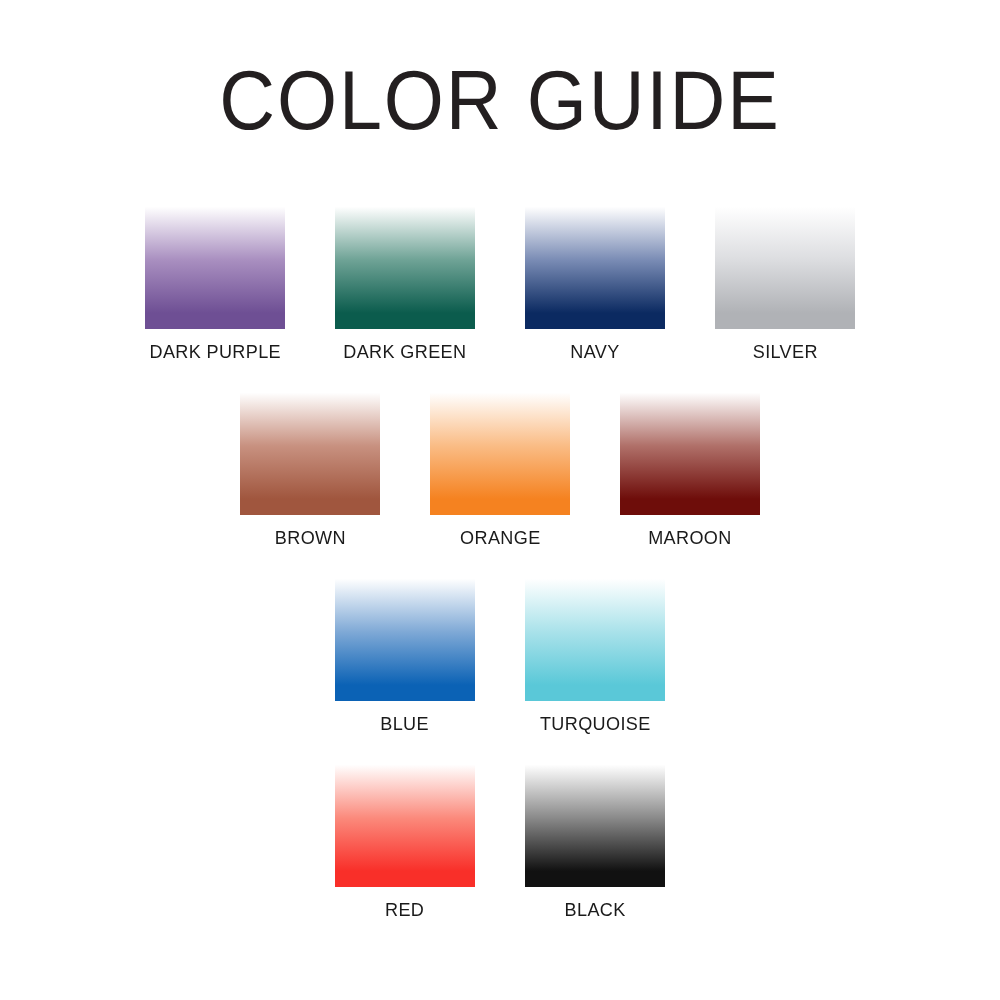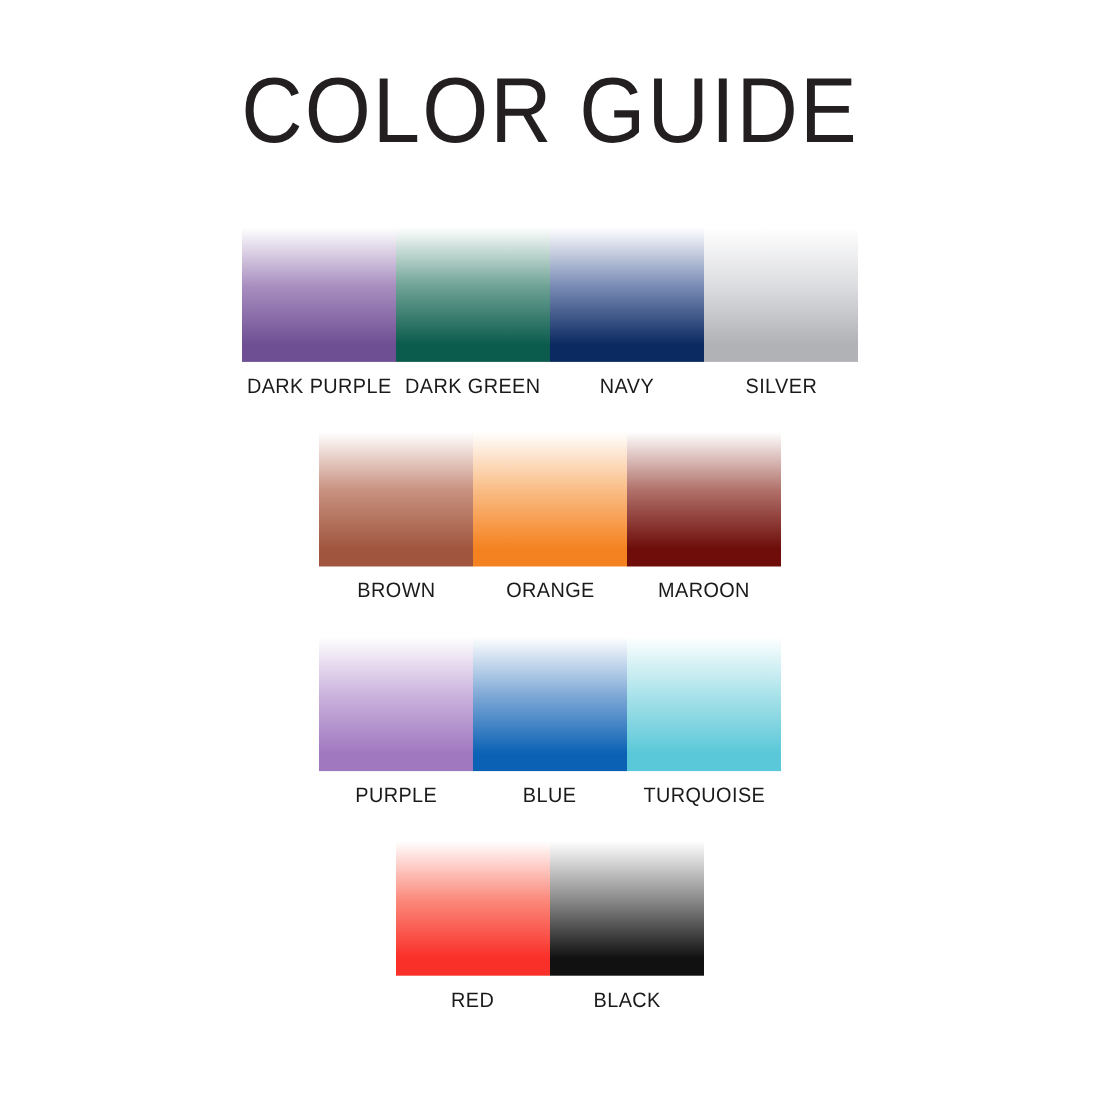--- a/index.html
+++ b/index.html
@@ -46,20 +46,21 @@
   .grid {
     position: absolute;
     top: 196px;
     left: 0;
     width: 1000px;
   }
 
   .row {
     display: flex;
     justify-content: center;
+    gap: 50px;
     margin-bottom: 18px;
   }
 
   .cell {
     width: 140px;
     display: flex;
     flex-direction: column;
     align-items: center;
   }
 
@@ -125,24 +126,20 @@
         <div class="label" style="color: rgb(26, 26, 26);">ORANGE</div>
       </div>
       <div class="cell">
         <div class="swatch" style="background: linear-gradient(rgb(255, 255, 255) 0%, rgb(255, 255, 255) 8%, rgb(176, 112, 105) 48%, rgb(110, 13, 10) 88%, rgb(110, 13, 10) 100%);"></div>
         <div class="label" style="color: rgb(26, 26, 26);">MAROON</div>
       </div>
     </div>
 
     <div class="row">
       <div class="cell">
-        <div class="swatch" style="background: linear-gradient(rgb(255, 255, 255) 0%, rgb(255, 255, 255) 8%, rgb(203, 179, 221) 48%, rgb(160, 120, 192) 88%, rgb(160, 120, 192) 100%);"></div>
-        <div class="label" style="color: rgb(26, 26, 26);">PURPLE</div>
-      </div>
-      <div class="cell">
         <div class="swatch" style="background: linear-gradient(rgb(255, 255, 255) 0%, rgb(255, 255, 255) 8%, rgb(127, 169, 214) 48%, rgb(11, 98, 181) 88%, rgb(11, 98, 181) 100%);"></div>
         <div class="label" style="color: rgb(26, 26, 26);">BLUE</div>
       </div>
       <div class="cell">
         <div class="swatch" style="background: linear-gradient(rgb(255, 255, 255) 0%, rgb(255, 255, 255) 8%, rgb(169, 226, 234) 48%, rgb(90, 200, 216) 88%, rgb(90, 200, 216) 100%);"></div>
         <div class="label" style="color: rgb(26, 26, 26);">TURQUOISE</div>
       </div>
     </div>
 
     <div class="row row-last">

